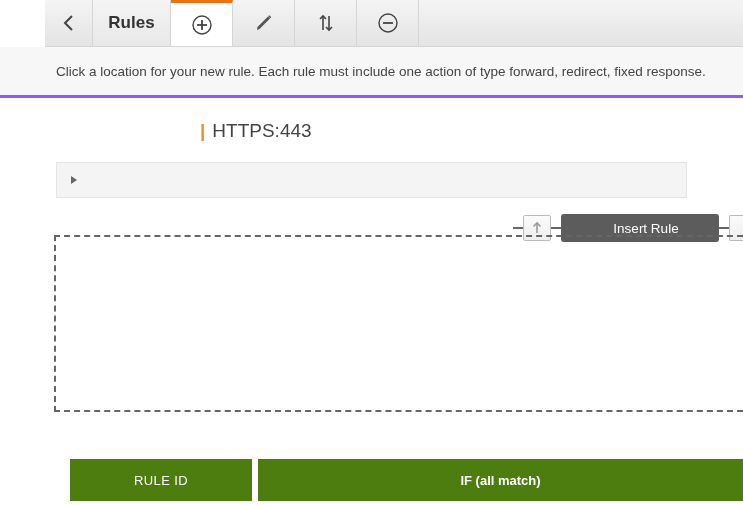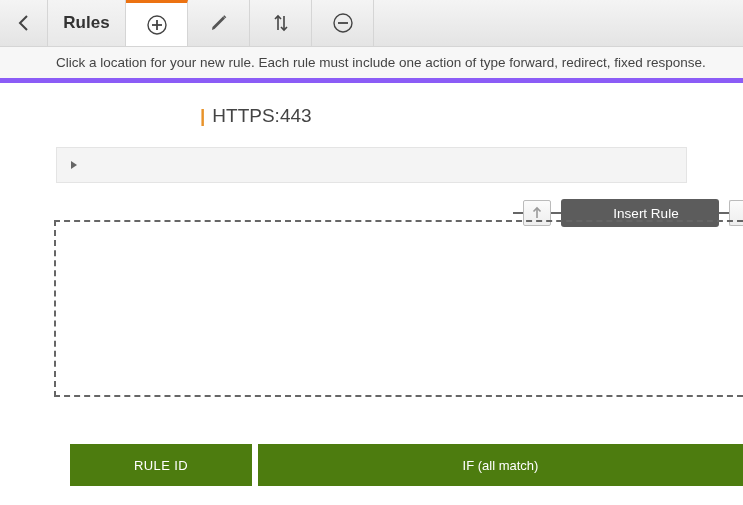--- a/index.html
+++ b/index.html
@@ -18,20 +18,21 @@
   }
 
   
   .toolbar {
     display: flex;
     align-items: stretch;
     height: 46px;
     background: #eaeaea;
     border-bottom: 1px solid #d5d5d5;
     position: relative;
+    margin-left: 45px;
   }
   .tab {
     display: flex;
     align-items: center;
     justify-content: center;
     background: linear-gradient(to bottom, #f4f4f4, #e4e4e4);
     border-right: 1px solid #d5d5d5;
     position: relative;
     box-sizing: border-box;
     cursor: pointer;
@@ -51,23 +52,23 @@
   }
   .tab-spacer {
     flex: 1;
     background: linear-gradient(to bottom, #f4f4f4, #e4e4e4);
     border-right: none;
   }
   .ico { display: block; }
 
   
   .instruction-bar {
-    height: 36px;
+    height: 51px;
     background: #f7f7f7;
-    border-bottom: 5px solid #8b5cf6;
+    border-bottom: 3px solid #8b5cf6;
     display: flex;
     align-items: center;
     box-sizing: border-box;
   }
   .instruction-text {
     margin-left: 56px;
     font-size: 13.5px;
     color: #444444;
   }
 
@@ -183,21 +184,21 @@
   .th {
     background: #4d7c0f;
     color: #ffffff;
     font-size: 13px;
     display: flex;
     align-items: center;
     justify-content: center;
     box-sizing: border-box;
   }
   .th-ruleid { width: 182px; letter-spacing: 0.4px; }
-  .th-if { flex: 1; margin-left: 6px; }
+  .th-if { flex: 1; margin-left: 6px; font-weight: bold; }
 </style>
 </head>
 <body>
 
 <div class="toolbar">
   <div class="tab tab-back">
     <svg class="ico" width="16" height="20" viewBox="0 0 16 20">
       <polyline points="11,3 4,10 11,17" fill="none" stroke="#444" stroke-width="2"></polyline>
     </svg>
   </div>

